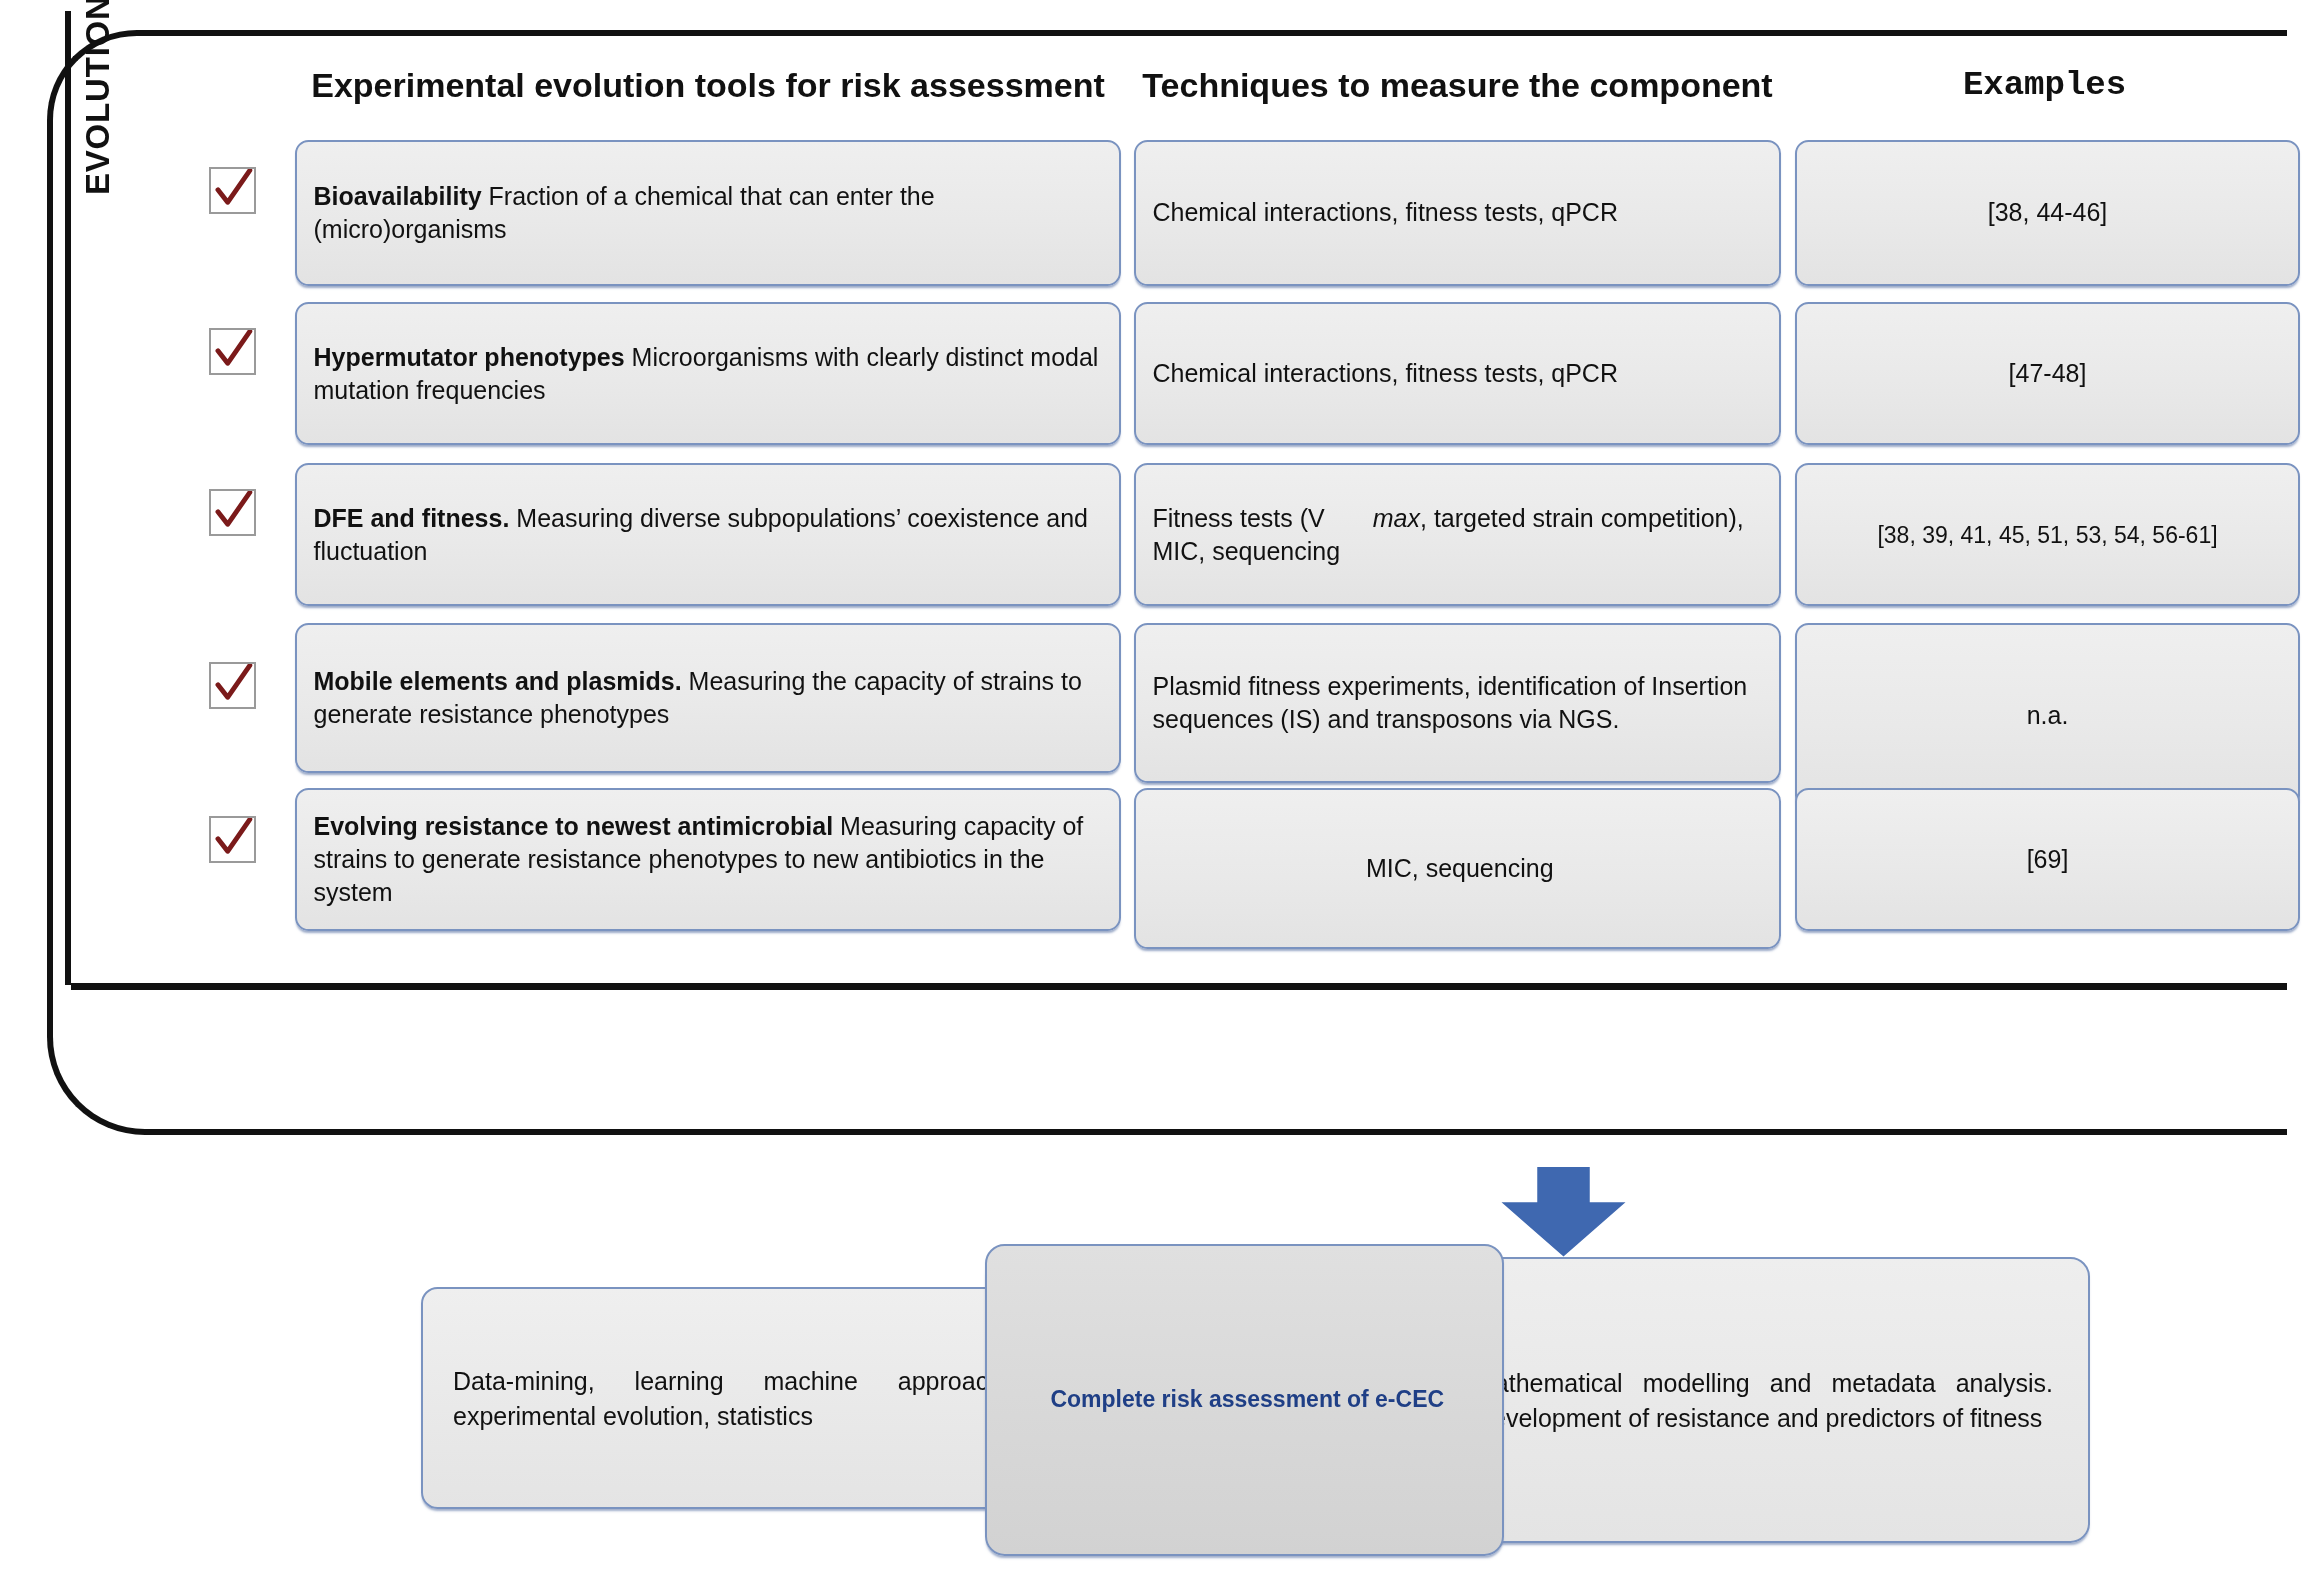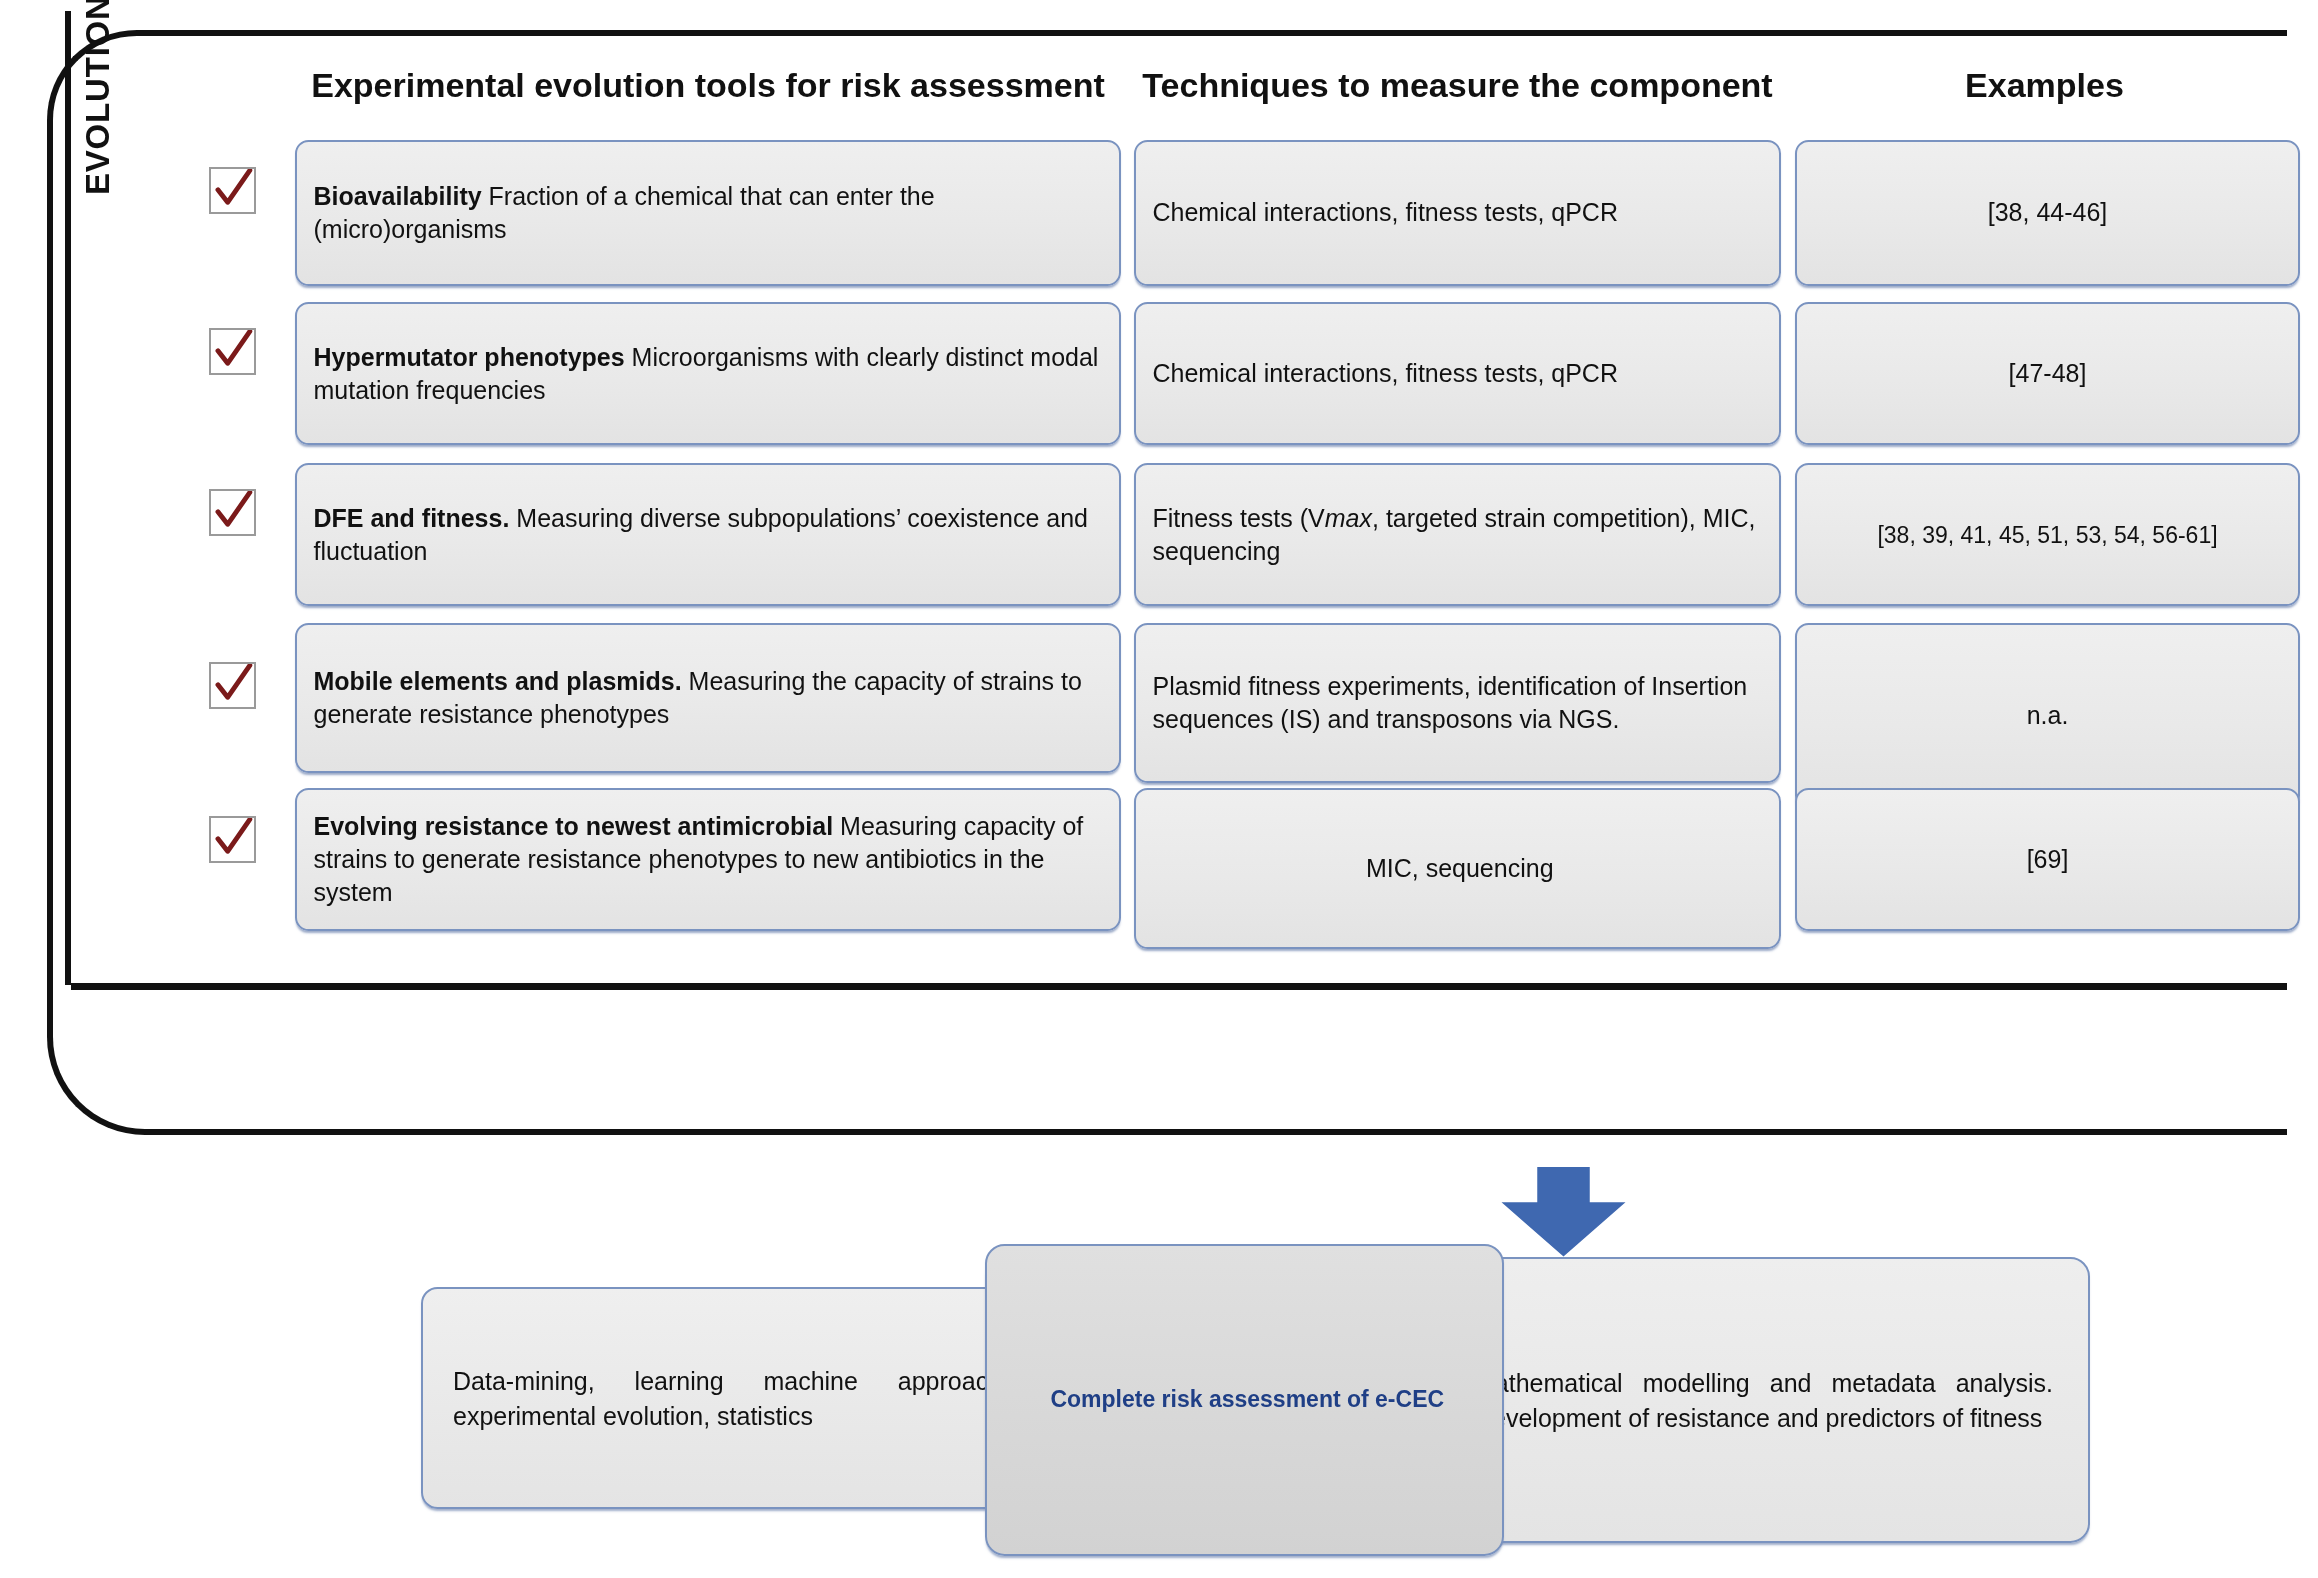--- a/index.html
+++ b/index.html
@@ -54,21 +54,21 @@
   }
   .vlabel-wrap{
     position:absolute;left:0;top:0;width:0;height:0;
   }
 
   
   .colheads{position:absolute;left:0;top:66px;width:2319px;height:38px;}
   .colhead{position:absolute;font-size:34px;font-weight:bold;text-align:center;}
   .ch1{left:295px;width:826px;}
   .ch2{left:1134px;width:647px;}
-  .ch3{left:1789px;width:511px;}
+  .ch3{left:1789px;width:511px;font-family:Liberation Mono, monospace;}
   .row{position:absolute;left:0;width:2319px;}
 
   .chk{
     position:absolute;
     width:47px;height:47px;
     border:2.3px solid #9a9a9a;
     background:#fff;
     box-sizing:border-box;
   }
   .chk svg{display:block;width:100%;height:100%;}
@@ -81,21 +81,21 @@
     box-sizing:border-box;
     box-shadow:0 3px 2.3px -1.5px rgba(120,140,180,.75);
   }
   .card .txt{
     position:absolute;left:16.5px;right:12px;top:50%;
     transform:translateY(-50%);
     font-size:25px;line-height:1.33;
   }
   .card.center .txt{text-align:center;left:10.5px;right:10.5px;}
   .card .txt b{font-weight:bold;}
-  .card .txt i{font-style:italic;}
+  .card .txt i{font-style:italic;margin-left:48px;}
 
   
   .c1{left:295px;width:826px;}
   .c2{left:1134px;width:647px;}
   .c3{left:1795px;width:505px;}
 
   
   .banner{
     position:absolute;left:0;top:1028px;width:2319px;
     text-align:center;font-size:34px;font-weight:bold;letter-spacing:0.4px;

